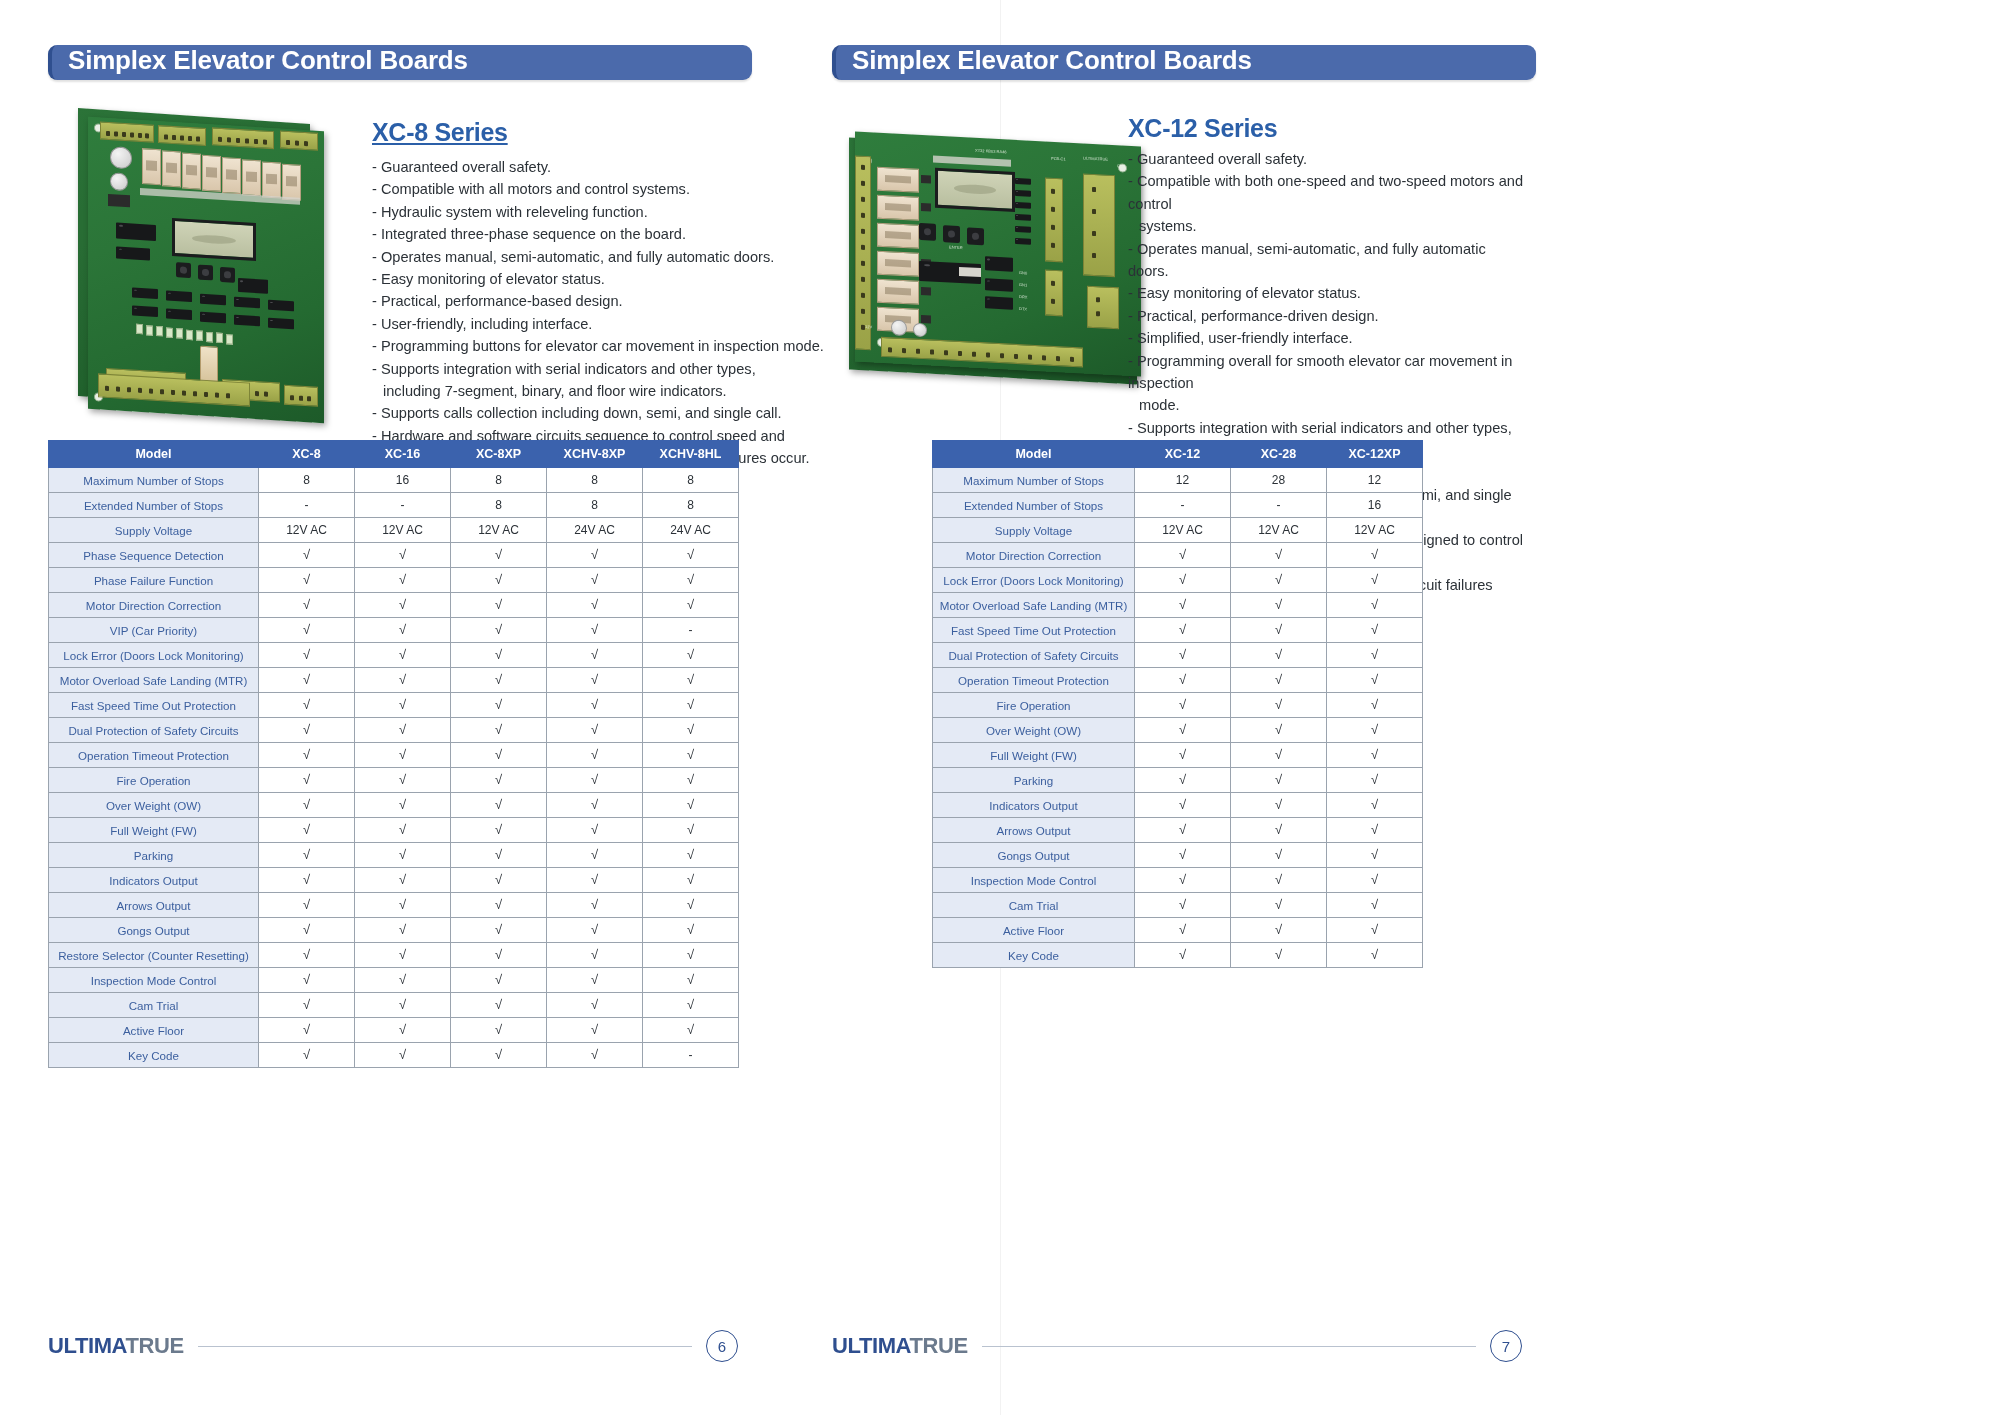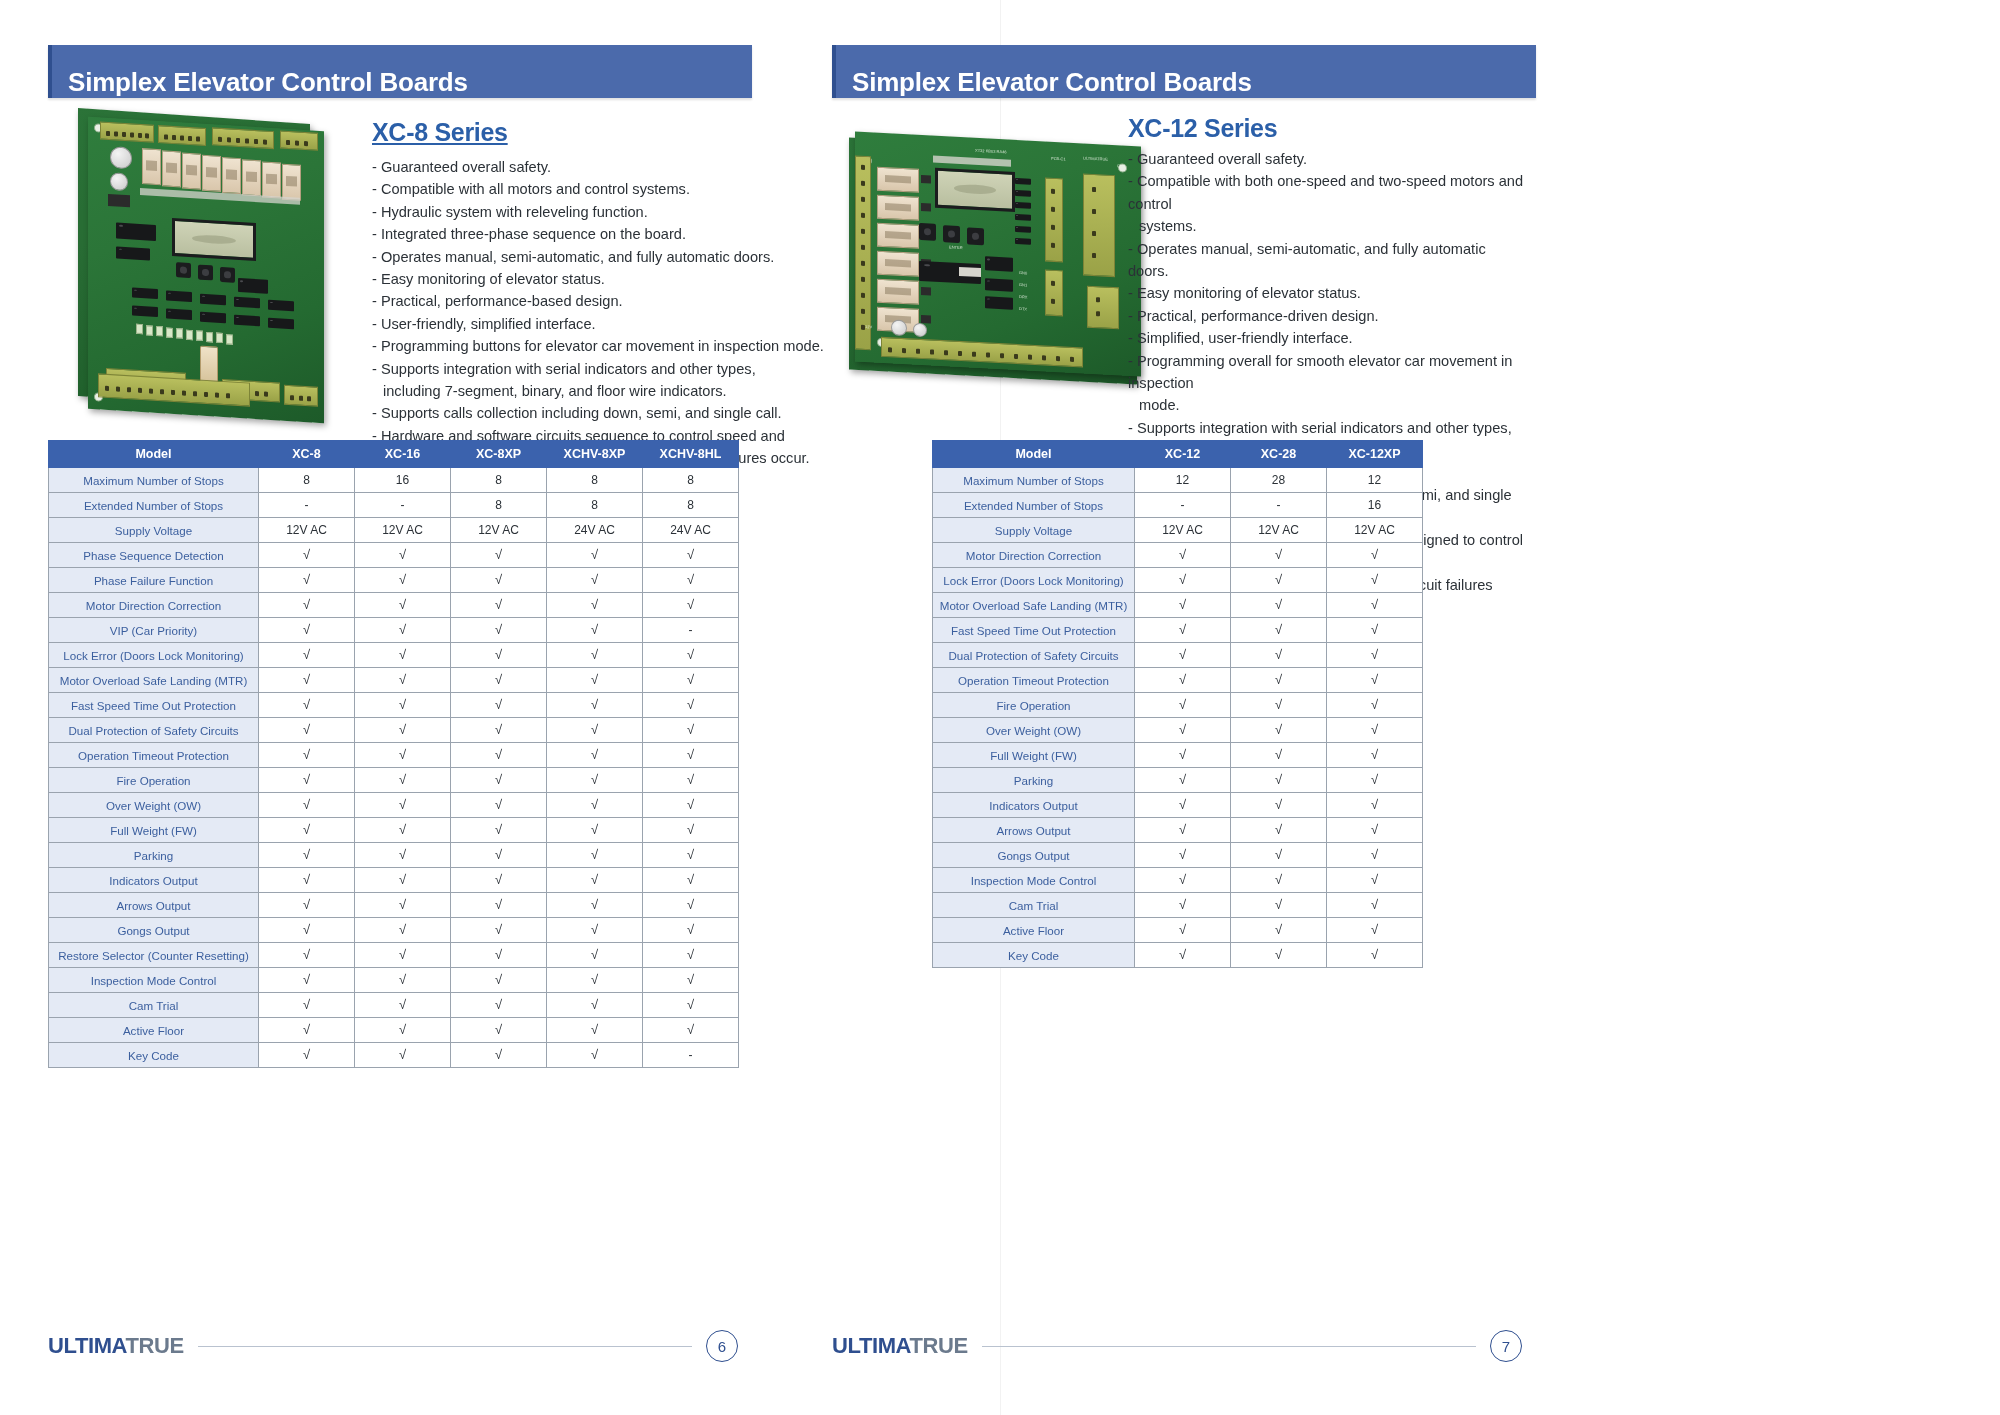--- a/index.html
+++ b/index.html
@@ -11,25 +11,26 @@
     position:relative;
   }
   .spread{position:absolute;inset:0;display:flex;}
   .page{position:relative;width:1000px;height:1415px;box-sizing:border-box;}
   .page.left{padding:0;}
   .gutter{position:absolute;left:1000px;top:0;width:1px;height:1415px;background:#f2f2f2;}
 
   
   .banner{
     position:absolute;
-    height:53px;
+    height:35px;
     background:#4b6aab;
     border-left:4px solid #2f4f8f;
-    display:flex;align-items:flex-end;
+    display:flex;align-items:flex-start;
     box-shadow:0 2px 2px rgba(0,0,0,.12);
+    border-radius:9px;
   }
   .banner-title{
     color:#ffffff;
     font-size:26px;
     font-weight:bold;
     letter-spacing:-0.2px;
     padding-left:16px;
     white-space:nowrap;
   }
 
@@ -266,21 +267,21 @@
     <div class="series-title" style="left:372px;top:118px;text-decoration:underline;">XC-8 Series</div>
 
     <ul class="features" style="left:372px;top:156px;margin:0;padding:0;">
         <li>- Guaranteed overall safety.</li>
         <li>- Compatible with all motors and control systems.</li>
         <li>- Hydraulic system with releveling function.</li>
         <li>- Integrated three-phase sequence on the board.</li>
         <li>- Operates manual, semi-automatic, and fully automatic doors.</li>
         <li>- Easy monitoring of elevator status.</li>
         <li>- Practical, performance-based design.</li>
-        <li>- User-friendly, simplified interface.</li>
+        <li>- User-friendly, including interface.</li>
         <li>- Programming buttons for elevator car movement in inspection mode.</li>
         <li>- Supports integration with serial indicators and other types,</li>
         <li class="indent">including 7-segment, binary, and floor wire indicators.</li>
         <li>- Supports calls collection including down, semi, and single call.</li>
         <li>- Hardware and software circuits sequence to control speed and</li>
         <li class="indent">direction systems, halting operations if safety circuit failures occur.</li>
         <li>- Supports Home Lift elevator systems via XCHV-8HL.</li>
       </ul>
 
     <table class="spec" style="left:48px;top:440px;width:690px;">

